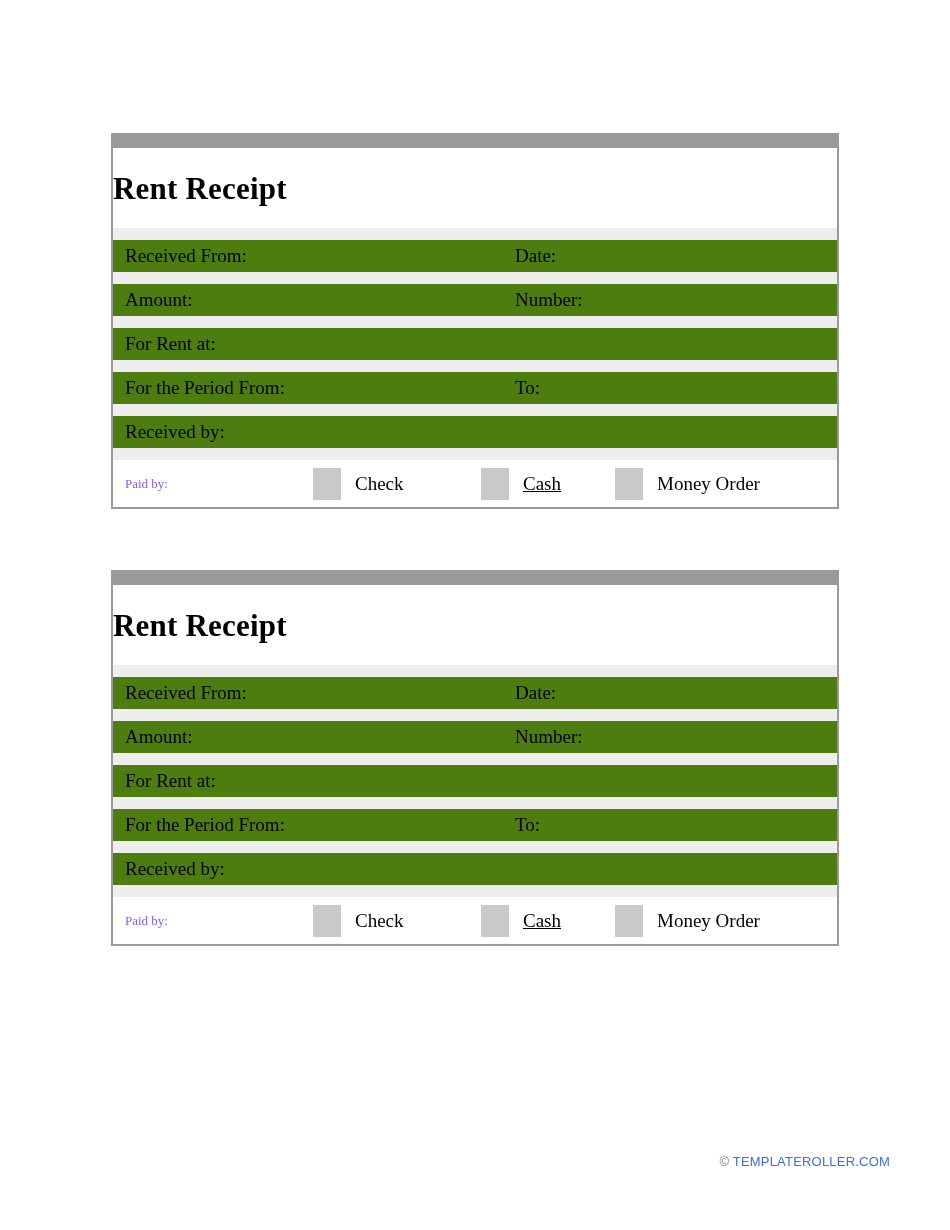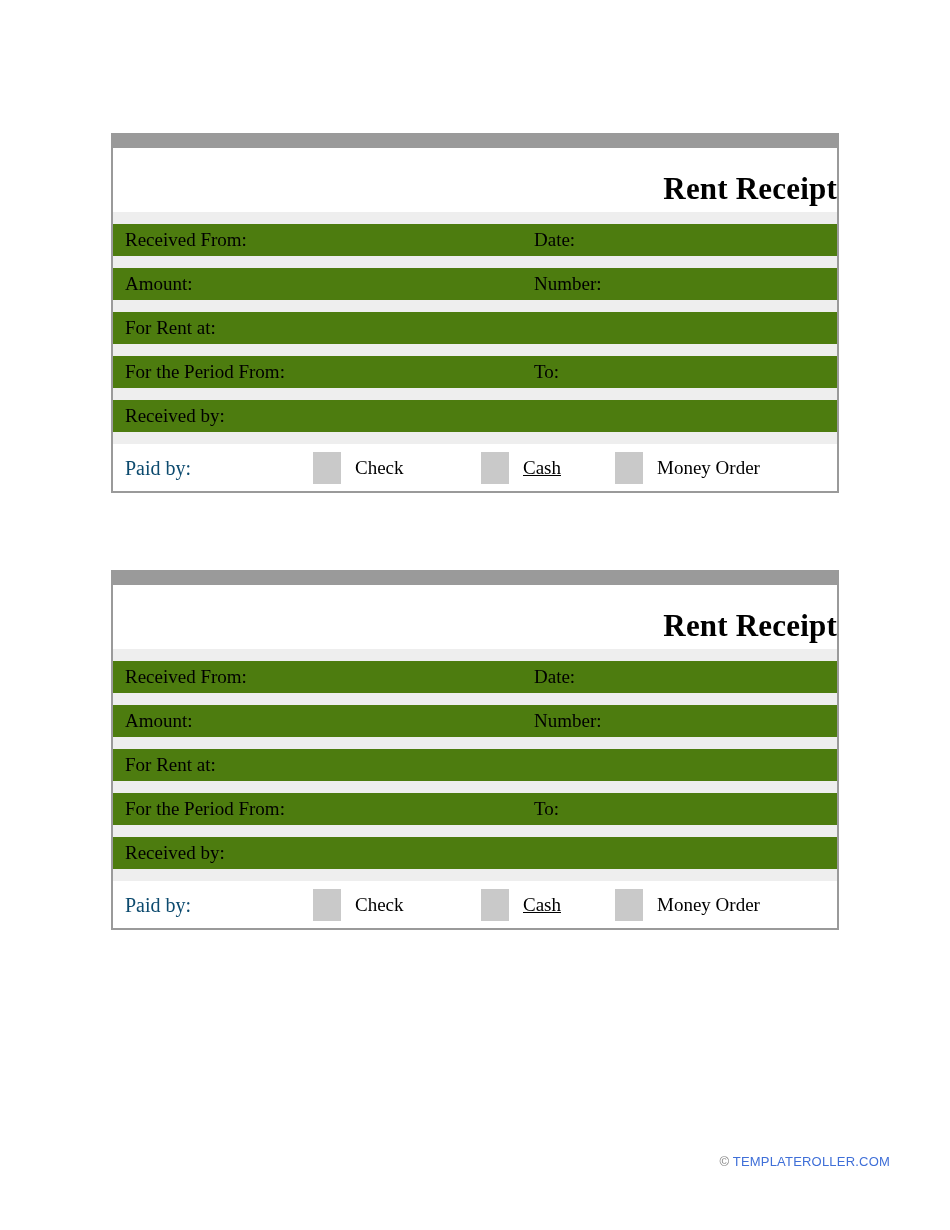--- a/index.html
+++ b/index.html
@@ -38,27 +38,27 @@
 
   .receipt-topbar {
     height: 15px;
     background: #9a9a9a;
     width: 728px;
     margin-left: -2px;
     margin-right: -2px;
   }
 
   .receipt-title {
-    text-align: right;
+    text-align: left;
     font-family: "Liberation Serif", "DejaVu Serif", serif;
     font-weight: bold;
     font-size: 31px;
     line-height: 1;
     color: #000000;
-    padding: 25px 0 8px 0;
+    padding: 25px 0 24px 0;
     letter-spacing: 0.2px;
   }
 
   
   .spacer-row {
     height: 12px;
     background: #eeeeee;
   }
 
   
@@ -70,35 +70,35 @@
 
   .field-label {
     position: absolute;
     top: 50%;
     transform: translateY(-50%);
     font-size: 19px;
     color: #000000;
     white-space: nowrap;
   }
   .label-col-1 { left: 12px; }
-  .label-col-2 { left: 421px; }
+  .label-col-2 { left: 402px; }
 
   
   .paid-row {
     height: 47px;
     background: #ffffff;
     position: relative;
   }
   .paid-label {
     position: absolute;
     left: 12px;
     top: 50%;
     transform: translateY(-50%);
-    font-size: 20px;
-    color: #0c4a6e;
+    font-size: 13px;
+    color: #8b5cf6;
     white-space: nowrap;
   }
   .pay-option {
     position: absolute;
     top: 50%;
     transform: translateY(-50%);
     display: flex;
     align-items: center;
     white-space: nowrap;
     margin-left: 6px;

